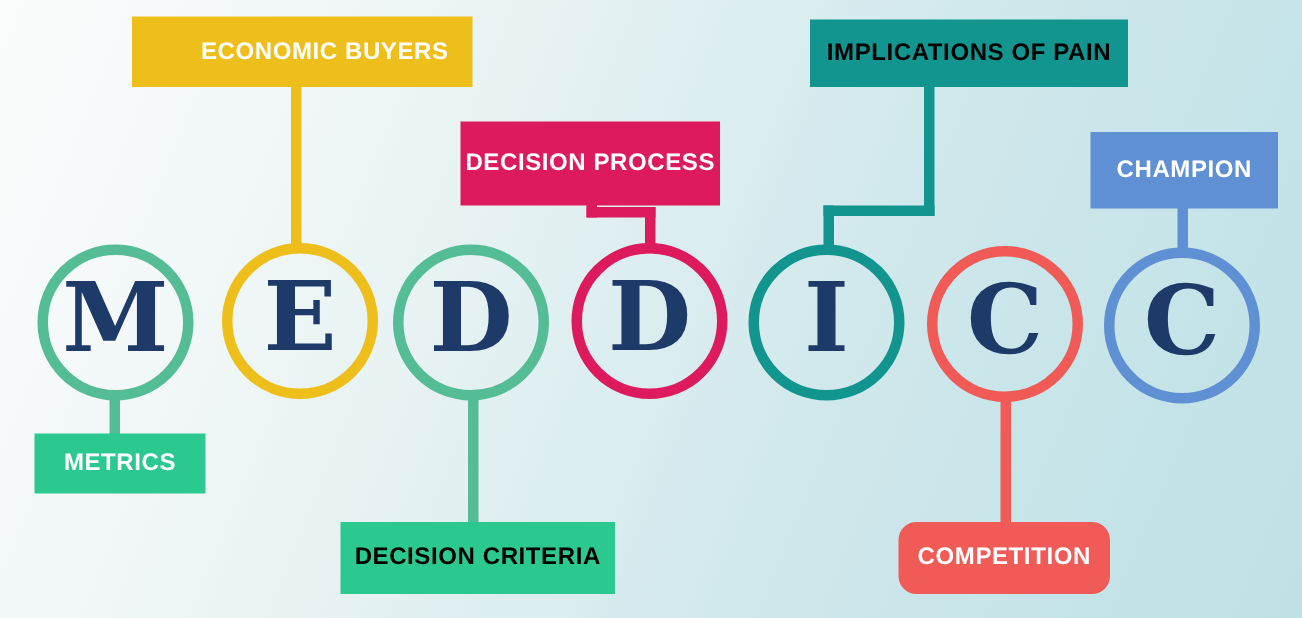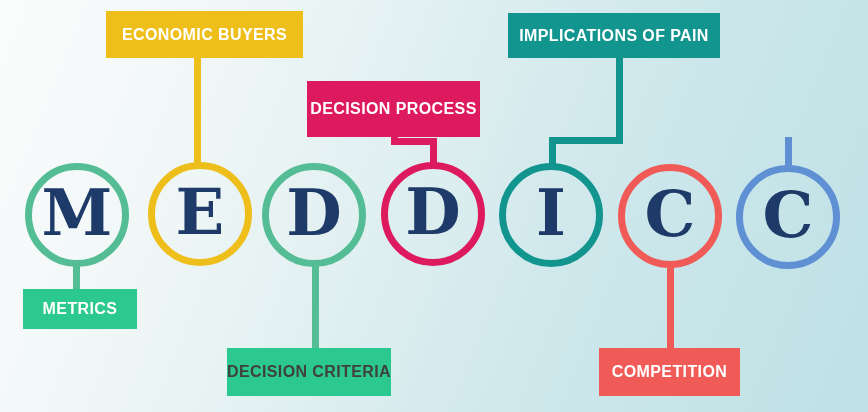--- a/index.html
+++ b/index.html
@@ -57,48 +57,49 @@
   <div class="seg" style="left: 73px; top: 262px; width: 7px; height: 30px; background-color: rgb(84, 189, 149);"></div>
   <div class="circle" style="left: 25px; top: 163px; border-color: rgb(84, 189, 149);">
     <span class="letter">M</span>
   </div>
   <div class="label-box" style="left: 23px; top: 289px; width: 114px; height: 40px; background-color: rgb(43, 201, 143); color: rgb(255, 255, 255);">METRICS</div>
 
   <div class="seg" style="left: 194px; top: 56px; width: 7px; height: 110px; background-color: rgb(238, 191, 27);"></div>
   <div class="circle" style="left: 148px; top: 162px; border-color: rgb(238, 191, 27);">
     <span class="letter">E</span>
   </div>
-  <div class="label-box" style="left: 106px; top: 11px; width: 197px; height: 47px; background-color: rgb(238, 191, 27); color: rgb(255, 255, 255);">ECONOMIC BUYERS</div>
+  <div class="label-box" style="left: 88px; top: 11px; width: 197px; height: 47px; background-color: rgb(238, 191, 27); color: rgb(255, 255, 255); padding-left: 30px;">ECONOMIC BUYERS</div>
 
   <div class="seg" style="left: 312px; top: 262px; width: 7px; height: 90px; background-color: rgb(84, 189, 149);"></div>
   <div class="circle" style="left: 262px; top: 163px; border-color: rgb(84, 189, 149);">
     <span class="letter">D</span>
   </div>
-  <div class="label-box" style="left: 227px; top: 348px; width: 164px; height: 48px; background-color: rgb(43, 201, 143); color: #404040;">DECISION CRITERIA</div>
+  <div class="label-box" style="left: 227px; top: 348px; width: 183px; height: 48px; background-color: rgb(43, 201, 143); color: #000000;">DECISION CRITERIA</div>
 
   <div class="seg" style="left: 391px; top: 120px; width: 7px; height: 25px; background-color: rgb(222, 26, 95);"></div>
   <div class="seg" style="left: 391px; top: 138px; width: 46px; height: 7px; background-color: rgb(222, 26, 95);"></div>
   <div class="seg" style="left: 430px; top: 138px; width: 7px; height: 28px; background-color: rgb(222, 26, 95);"></div>
   <div class="circle" style="left: 381px; top: 162px; border-color: rgb(222, 26, 95);">
     <span class="letter">D</span>
   </div>
   <div class="label-box" style="left: 307px; top: 81px; width: 173px; height: 56px; background-color: rgb(222, 26, 95); color: rgb(255, 255, 255);">DECISION PROCESS</div>
 
   <div class="seg" style="left: 616px; top: 56px; width: 7px; height: 88px; background-color: rgb(18, 148, 143);"></div>
   <div class="seg" style="left: 549px; top: 137px; width: 74px; height: 7px; background-color: rgb(18, 148, 143);"></div>
   <div class="seg" style="left: 549px; top: 137px; width: 7px; height: 30px; background-color: rgb(18, 148, 143);"></div>
   <div class="circle" style="left: 499px; top: 163px; border-color: rgb(18, 148, 143);">
     <span class="letter">I</span>
   </div>
-  <div class="label-box" style="left: 508px; top: 13px; width: 212px; height: 45px; background-color: rgb(18, 148, 143); color: #ffffff;">IMPLICATIONS OF PAIN</div>
+  <div class="label-box" style="left: 540px; top: 13px; width: 212px; height: 45px; background-color: rgb(18, 148, 143); color: #000000;">IMPLICATIONS OF PAIN</div>
 
   <div class="seg" style="left: 667px; top: 266px; width: 7px; height: 84px; background-color: rgb(241, 91, 87);"></div>
   <div class="circle" style="left: 618px; top: 164px; border-color: rgb(241, 91, 87);">
     <span class="letter">C</span>
   </div>
-  <div class="label-box" style="left: 599px; top: 348px; width: 141px; height: 48px; background-color: rgb(241, 91, 87); color: rgb(255, 255, 255);">COMPETITION</div>
+  <div class="label-box" style="left: 599px; top: 348px; width: 141px; height: 48px; background-color: rgb(241, 91, 87); color: rgb(255, 255, 255); border-radius: 12px;">COMPETITION</div>
 
   <div class="seg" style="left: 785px; top: 137px; width: 7px; height: 32px; background-color: rgb(95, 144, 211);"></div>
   <div class="circle" style="left: 736px; top: 165px; border-color: rgb(95, 144, 211);">
     <span class="letter">C</span>
   </div>
+  <div class="label-box" style="left: 727px; top: 88px; width: 125px; height: 51px; background-color: rgb(95, 144, 211); color: rgb(255, 255, 255);">CHAMPION</div>
 
 </div>
 
 </body></html>

